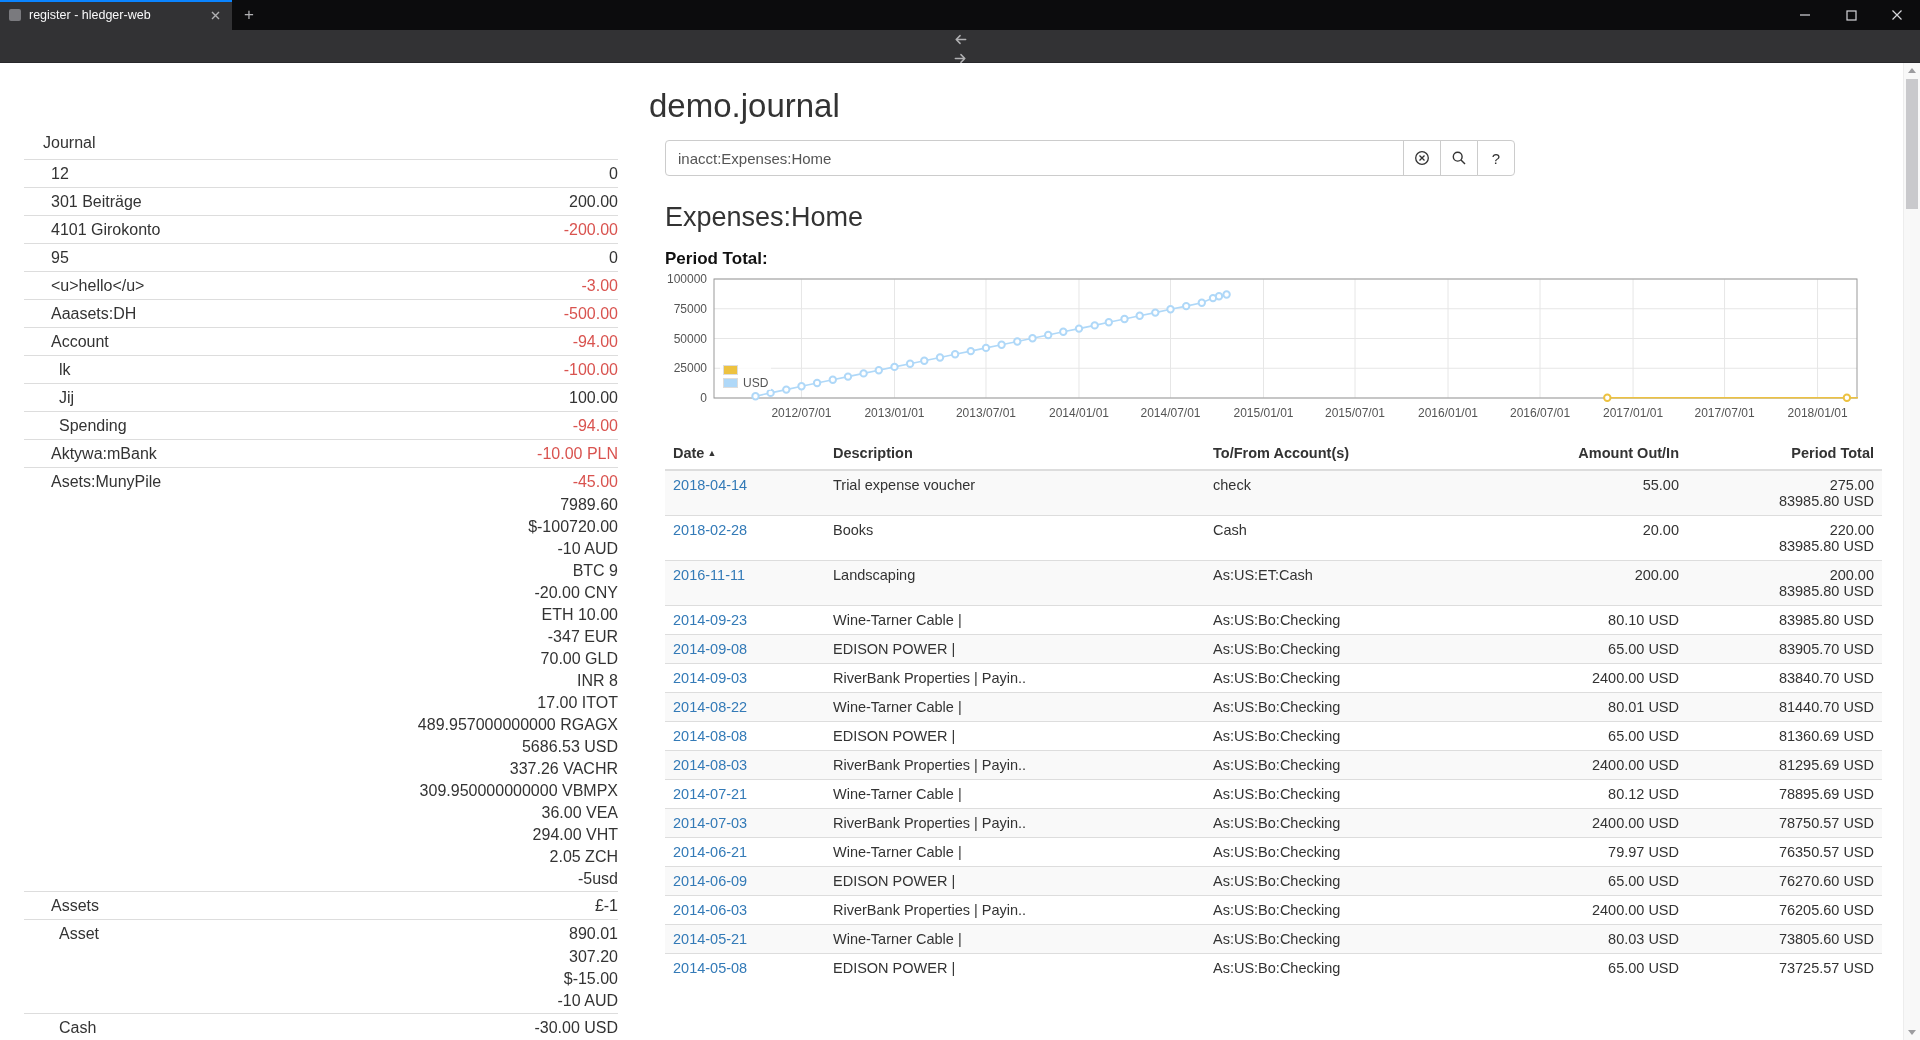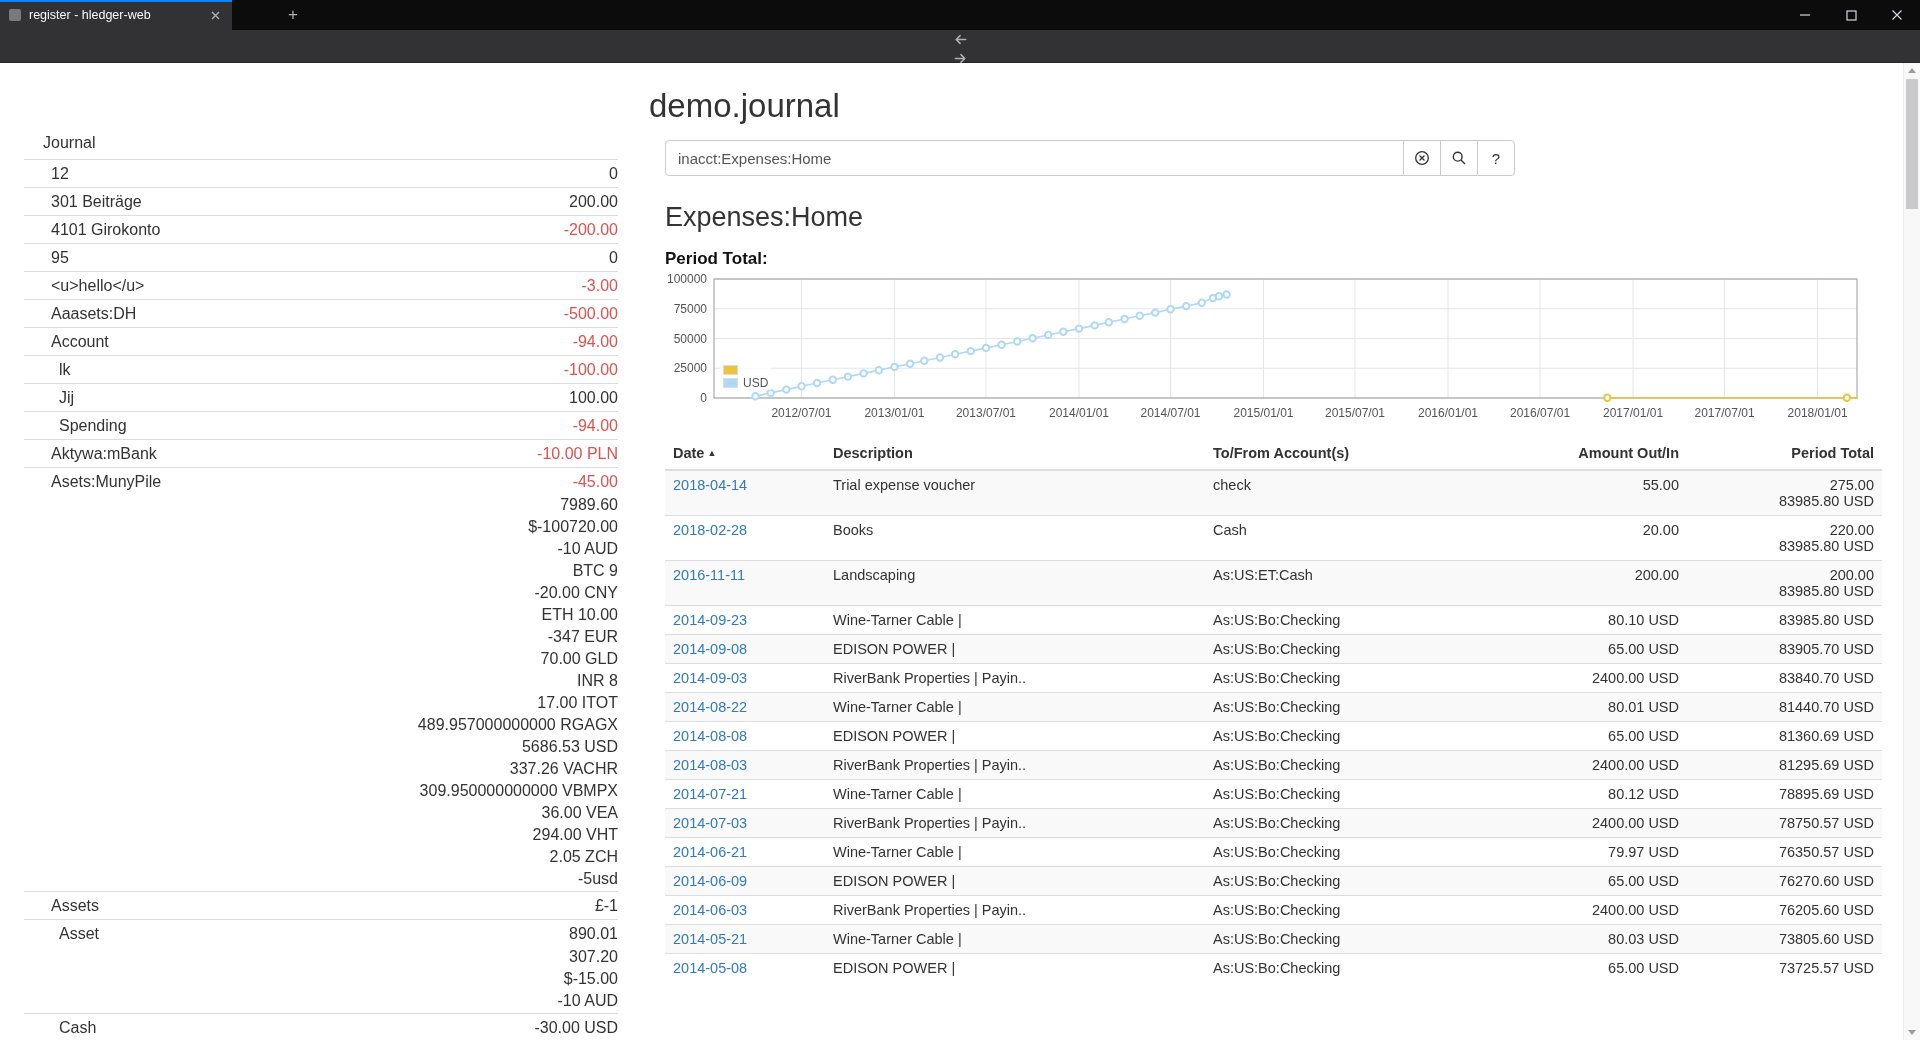--- a/index.html
+++ b/index.html
@@ -1,18 +1,18 @@
 <!DOCTYPE html>
 <html><head>
 <meta charset="utf-8">
 <style>
   html,body{margin:0;padding:0;width:1920px;height:1040px;overflow:hidden;background:#fff;
     font-family:"Liberation Sans",sans-serif;}
   
-  .titlebar{position:absolute;left:0;top:0;width:1920px;height:30px;background:#0c0c0d;display:flex;align-items:stretch;gap:44px;}
+  .titlebar{position:absolute;left:0;top:0;width:1920px;height:30px;background:#0c0c0d;display:flex;align-items:stretch;}
   .tab{width:232px;background:#323234;display:flex;align-items:center;gap:7px;padding:0 8px;position:relative;box-sizing:border-box;}
   .tab::before{content:"";position:absolute;left:0;top:0;width:100%;height:2px;background:#0a84ff;}
   .tab-title{flex:1;color:#f9f9fa;font-size:12.5px;white-space:nowrap;overflow:hidden;}
   .icon-btn{display:flex;align-items:center;justify-content:center;color:#b1b1b3;}
   .tab-close{width:18px;height:18px;font-size:13px;}
   .newtab{width:34px;font-size:17px;color:#b1b1b3;display:flex;align-items:center;justify-content:center;}
   .win-controls{margin-left:auto;display:flex;}
   .win-btn{width:46px;display:flex;align-items:center;justify-content:center;color:#d7d7db;}
   .navbar{position:absolute;left:0;top:30px;width:1920px;height:33px;background:#323234;display:flex;align-items:center;
     padding:0 8px;box-sizing:border-box;border-bottom:1px solid #27272b;flex-direction:column;}

